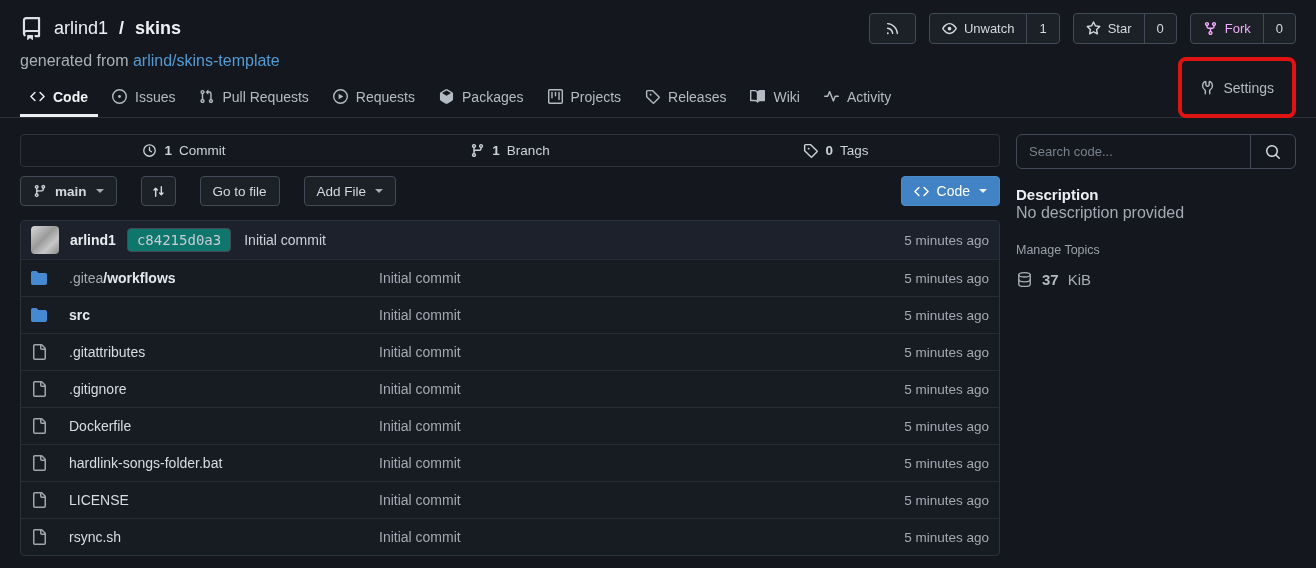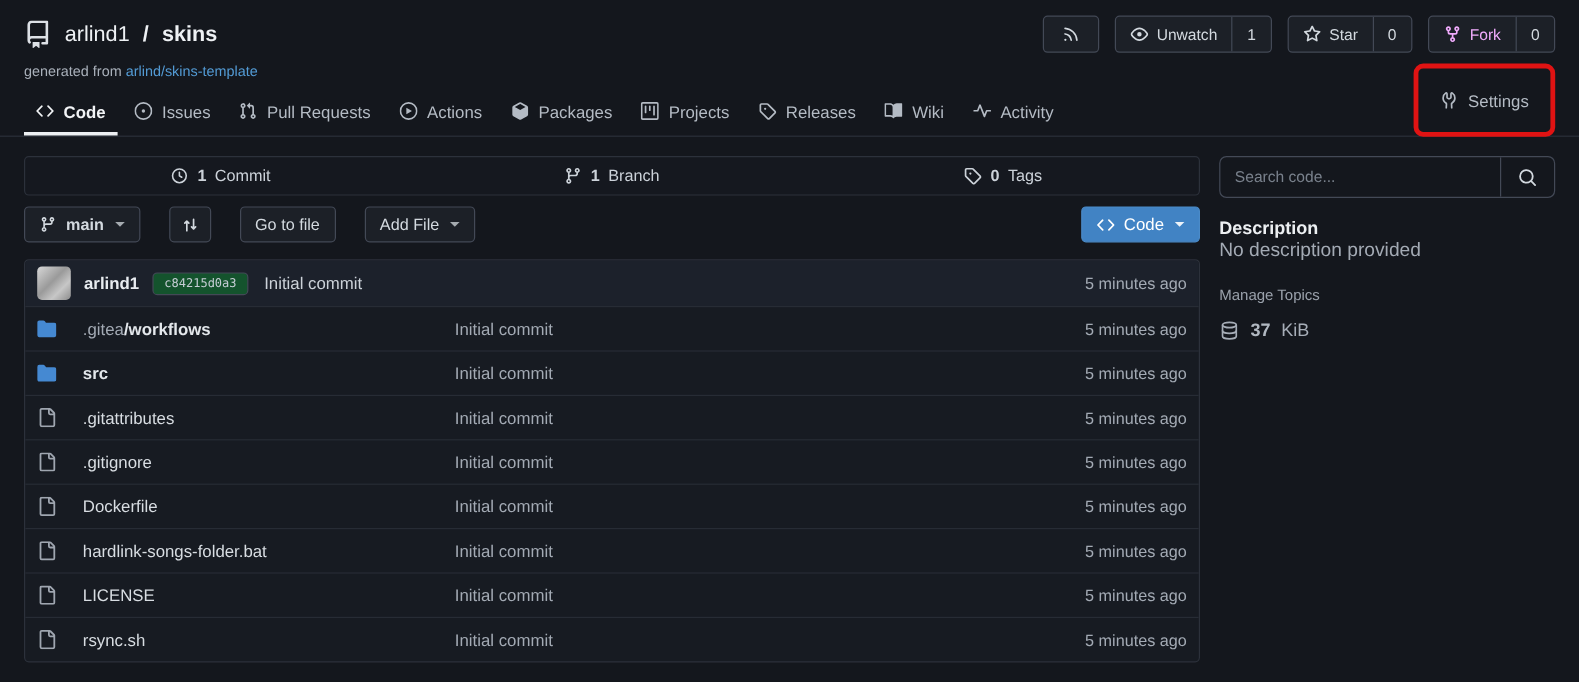--- a/index.html
+++ b/index.html
@@ -25,21 +25,21 @@
     display:flex; align-items:stretch; height:31px;
     border:1px solid #434956; border-radius:4px;
     background:#1c2027; overflow:hidden;
     font-size:13px; color:#d3d9df;
   }
   .btn-seg { display:flex; align-items:center; gap:7px; padding:0 12px; cursor:pointer; }
   .btn-count { border-left:1px solid #434956; padding:0 12px; display:flex; align-items:center; cursor:pointer; }
   .rss-seg { width:45px; justify-content:center; }
   .dim-label { color:#f0abfc; }
 
-  .generated { font-size:12px; color:#a9b0ba; margin-top:8px; }
+  .generated { font-size:16px; color:#a9b0ba; margin-top:8px; }
   .generated .gen-link { color:#539bd5; text-decoration:none; cursor:pointer; }
 
   
   .nav {
     display:flex; align-items:flex-end;
     margin-top:7px; padding:0 20px;
     border-bottom:1px solid #2b303a;
     height:41px;
   }
   .tab {
@@ -93,22 +93,22 @@
     border:1px solid #2c313b; border-radius:4px;
     overflow:hidden; background:#171b22; font-size:14px;
   }
   .commit-row { display:flex; align-items:center; height:38px; padding:0 10px; background:#1c212b; }
   .avatar {
     width:28px; height:28px; border-radius:4px;
     background:linear-gradient(135deg,#d8d8d8 0%,#9a9a9a 45%,#c7c7c7 70%,#8b8b8b 100%);
   }
   .commit-author { font-weight:700; color:#e8ecf0; margin:0 11px; cursor:pointer; }
   .hash {
-    font-family:"DejaVu Sans Mono", monospace; font-size:10px; color:#c6cdd5;
-    border:1px solid #434956; background:#14532d; border-radius:4px;
+    font-family:"DejaVu Sans Mono", monospace; font-size:14px; color:#c6cdd5;
+    border:1px solid #434956; background:#0f766e; border-radius:4px;
     padding:3px 9px; cursor:pointer;
   }
   .commit-msg { margin-left:13px; color:#ccd2d9; cursor:pointer; }
   .row-time { margin-left:auto; color:#a3aab4; font-size:13.5px; }
 
   .file-row {
     display:grid; grid-template-columns:348px 1fr auto; align-items:center;
     height:37px; padding:0 10px; border-top:1px solid #272c35;
   }
   .fname { display:flex; align-items:center; gap:22px; color:#d8dde2; cursor:pointer; }
@@ -236,21 +236,21 @@
         </svg>
       </span>
     <span>Pull Requests</span>
   </div>
   <div class="tab">
     <span>
         <svg width="15" height="15" viewBox="0 0 16 16" fill="currentColor">
           <path d="M8 0a8 8 0 1 1 0 16A8 8 0 0 1 8 0ZM1.5 8a6.5 6.5 0 1 0 13 0 6.5 6.5 0 0 0-13 0Zm4.879-2.773 4.264 2.559a.25.25 0 0 1 0 .428l-4.264 2.559A.25.25 0 0 1 6 10.559V5.442a.25.25 0 0 1 .379-.215Z"></path>
         </svg>
       </span>
-    <span>Actions</span>
+    <span>Requests</span>
   </div>
   <div class="tab">
     <span>
         <svg width="15" height="15" viewBox="0 0 16 16" fill="currentColor">
           <path d="M8.878.392a1.75 1.75 0 0 0-1.756 0l-5.25 3.045A1.75 1.75 0 0 0 1 4.951v6.098c0 .624.332 1.2.872 1.514l5.25 3.045a1.75 1.75 0 0 0 1.756 0l5.25-3.045c.54-.313.872-.89.872-1.514V4.951c0-.624-.332-1.2-.872-1.514L8.878.392ZM7.875 1.69a.25.25 0 0 1 .25 0l4.63 2.685L8 7.133 3.245 4.375l4.63-2.685ZM2.5 5.677v5.372c0 .09.047.171.125.216l4.625 2.683V8.432L2.5 5.677Zm6.25 8.271 4.625-2.683a.25.25 0 0 0 .125-.216V5.677L8.75 8.432v5.516Z"></path>
         </svg>
       </span>
     <span>Packages</span>
   </div>
   <div class="tab">

